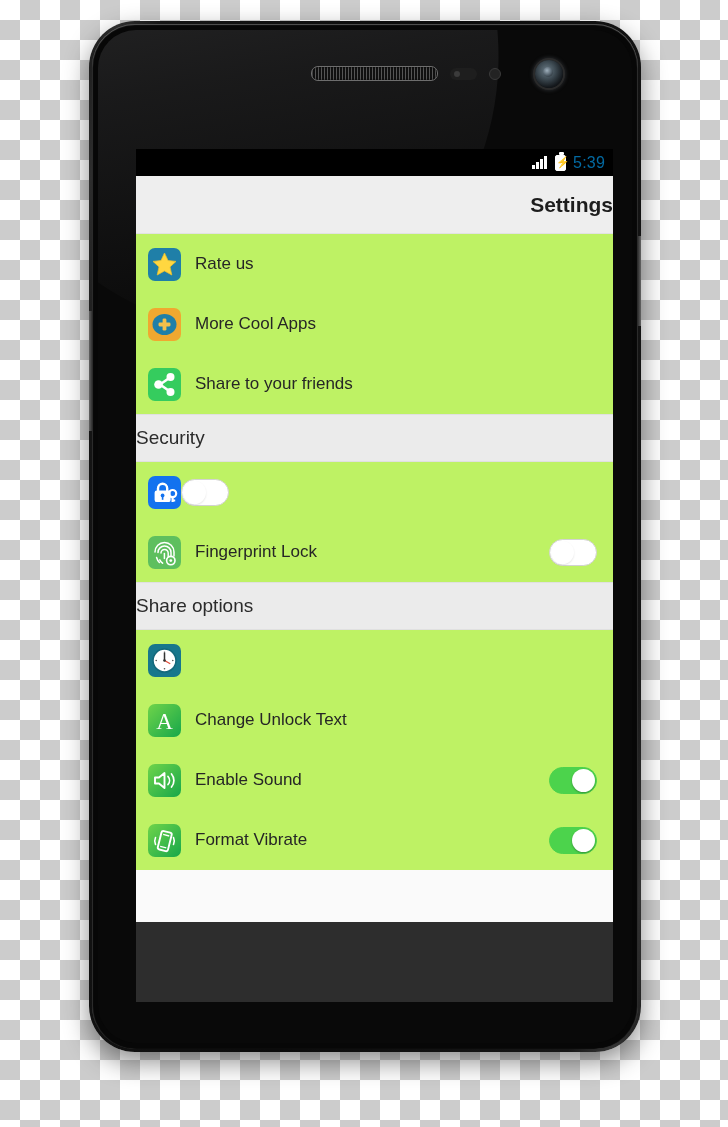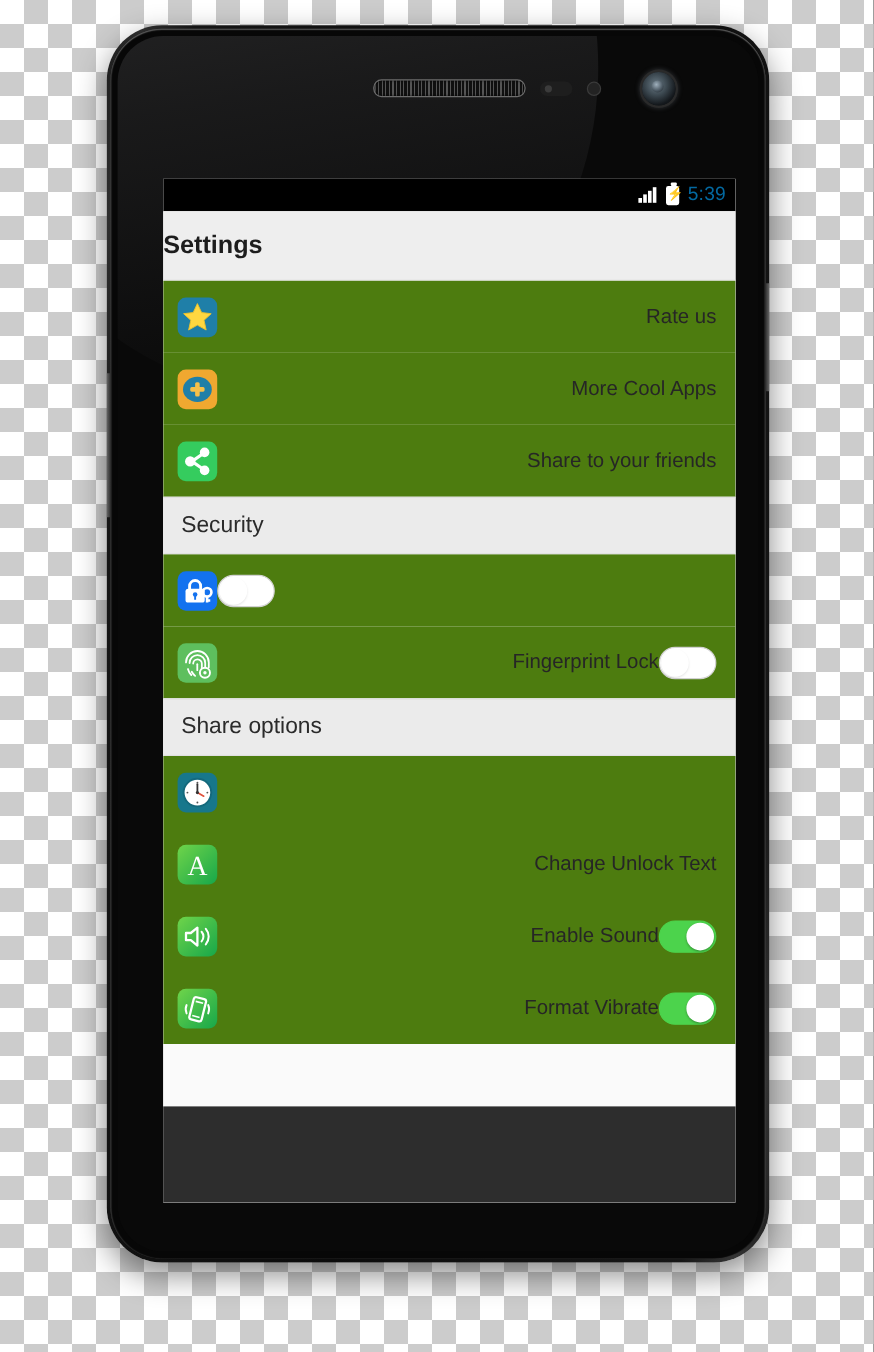--- a/index.html
+++ b/index.html
@@ -190,55 +190,53 @@
     font-size: 16px;
     letter-spacing: 0.2px;
   }
 
   
   #title-bar {
     height: 57px;
     background: #eeeeee;
     display: flex;
     align-items: center;
-    justify-content: flex-start;
+    justify-content: flex-end;
     border-bottom: 1px solid #e2e2e2;
   }
   #page-title {
     font-size: 21px;
     font-weight: bold;
     color: #1d1d1d;
   }
 
   
   #settings-list {
     background: #fafafa;
     height: 769px;
     box-sizing: border-box;
   }
   .section-header {
     background: #ebebeb;
     height: 48px;
     display: flex;
     align-items: center;
-    padding-left: 15px;
     box-sizing: border-box;
     font-size: 19px;
     color: #2b2b2b;
     border-top: 1px solid #e0e0e0;
     border-bottom: 1px solid #e0e0e0;
   }
   .list-row {
     height: 60px;
     display: flex;
     align-items: center;
     padding: 0 16px 0 12px;
     box-sizing: border-box;
-    background: #4d7c0f;
-    text-align: right;
+    background: #bef264;
   }
   .row-icon {
     width: 33px;
     height: 33px;
     flex: 0 0 33px;
     border-radius: 7px;
     position: relative;
     overflow: hidden;
   }
   .row-label {

